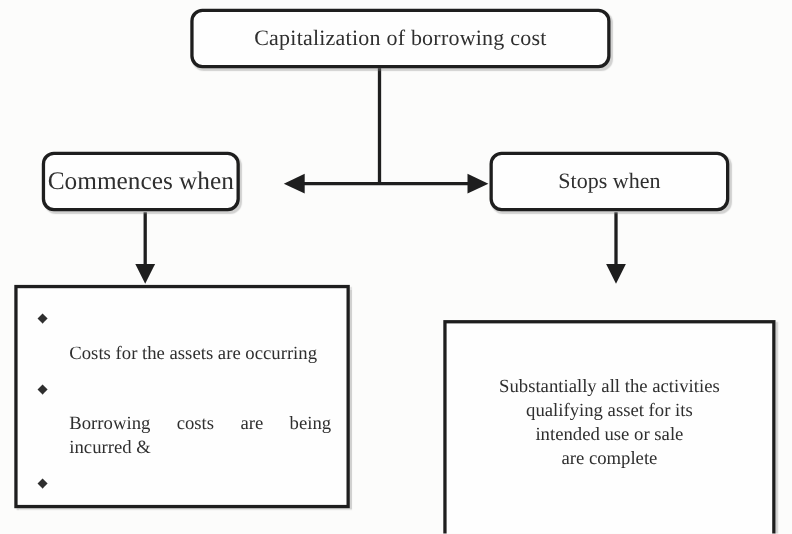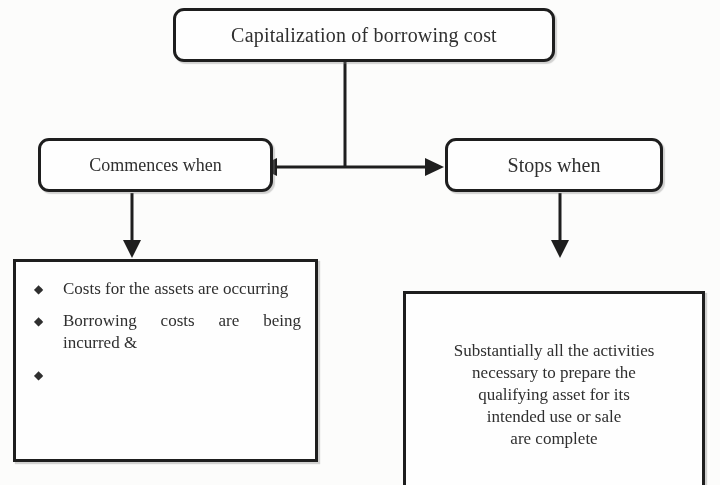--- a/index.html
+++ b/index.html
@@ -25,21 +25,21 @@
     background:#fefefe;
     border:3px solid var(--border);
     display:flex;
     align-items:center;
     justify-content:center;
     z-index:2;
     box-shadow:2px 2px 1px rgba(130,130,130,.35);
   }
   .rounded{border-radius:11px;}
   .title-box{left:173px;top:8px;width:382px;height:54px;font-size:20px;letter-spacing:.2px;}
-  .commences-box{left:38px;top:138px;width:235px;height:54px;font-size:18px;}
+  .commences-box{left:38px;top:138px;width:180px;height:54px;font-size:23px;}
   .stops-box{left:445px;top:138px;width:218px;height:54px;font-size:20px;}
 
   .detail-box{
     align-items:flex-start;
     justify-content:flex-start;
     flex-direction:column;
     font-size:17px;
     line-height:22px;
   }
   .left-detail{left:13px;top:259px;width:305px;height:203px;padding:16px 14px 10px 18px;}
@@ -48,21 +48,21 @@
   .bullet-item{display:flex;width:100%;margin-bottom:10px;}
   .bullet-glyph{
     flex:0 0 20px;
     font-family:"DejaVu Sans",sans-serif;
     font-size:12px;
     line-height:22px;
     margin-right:9px;
     text-align:left;
     color:var(--text);
   }
-  .bullet-text{flex:1;text-align:justify;}
+  .bullet-text{flex:1;text-align:justify;margin-top:32px;}
   .center-line{width:100%;}
 </style>
 </head>
 <body>
 
 <div class="stage">
 
   <svg class="connectors" viewBox="0 0 720 485" xmlns="http://www.w3.org/2000/svg">
 
     <line x1="345" y1="62" x2="345" y2="167"></line>
@@ -99,19 +99,18 @@
       <span class="bullet-glyph">◆</span>
       <div class="bullet-text">Borrowing costs are being incurred &amp;</div>
     </div>
     <div class="bullet-item">
       <span class="bullet-glyph">◆</span>
     </div>
   </div>
 
   <div class="node detail-box right-detail">
     <div class="center-line">Substantially all the activities</div>
-    <div class="center-line">necessary to prepare the</div>
     <div class="center-line">qualifying asset for its</div>
     <div class="center-line">intended use or sale</div>
     <div class="center-line">are complete</div>
   </div>
 
 </div>
 
 </body></html>

